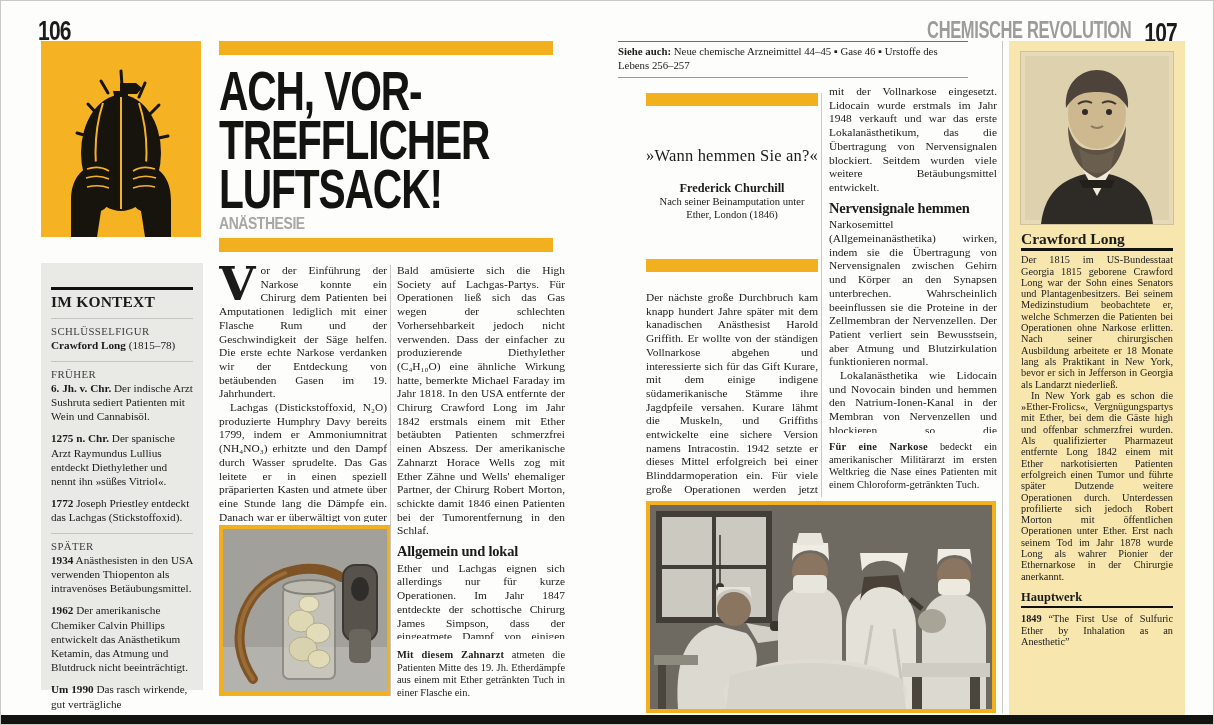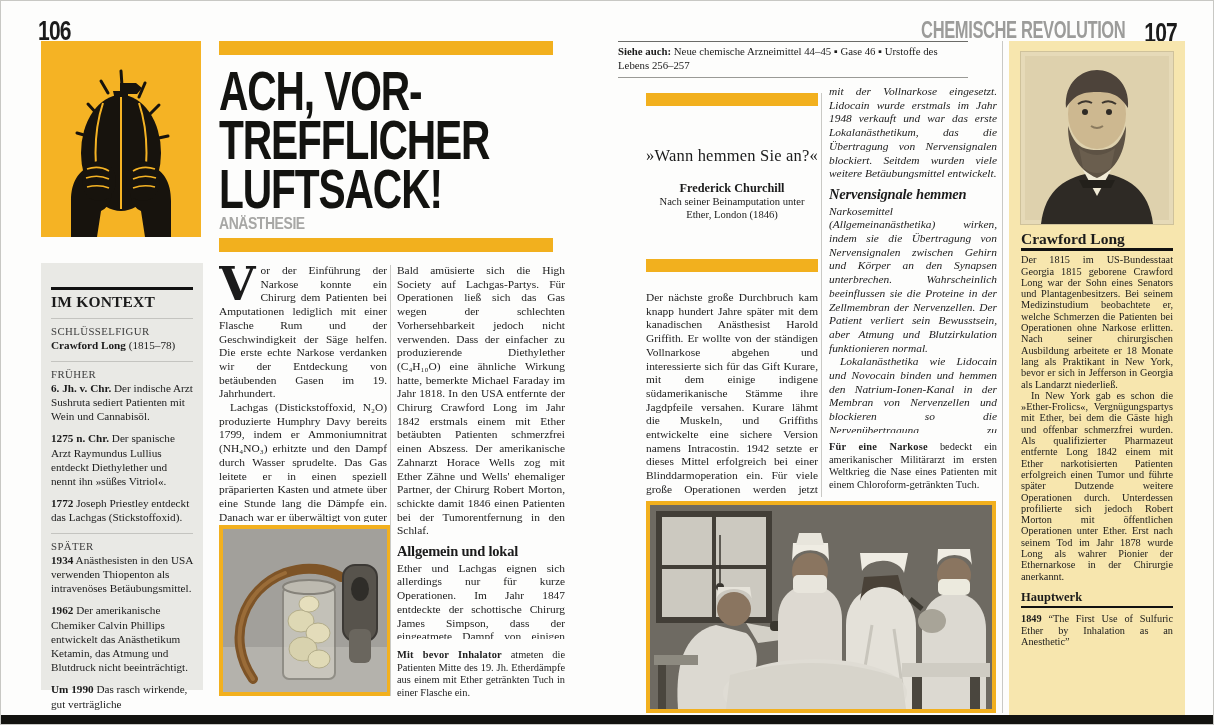--- a/index.html
+++ b/index.html
@@ -169,45 +169,45 @@
   </div>
 
   <div class="abs vrule" style="left:389px; top:264px; height:431px;"></div>
 
   <div class="abs bodytext" style="left:396px; top:263px; width:168px; height:375px; overflow:hidden;">
     <p>Bald amüsierte sich die High Society auf Lachgas-Partys. Für Operationen ließ sich das Gas wegen der schlechten Vorhersehbarkeit jedoch nicht verwenden. Dass der einfacher zu produzierende Diethylether (C₄H₁₀O) eine ähnliche Wirkung hatte, bemerkte Michael Faraday im Jahr 1818. In den USA entfernte der Chirurg Crawford Long im Jahr 1842 erstmals einem mit Ether betäubten Patienten schmerzfrei einen Abszess. Der amerikanische Zahnarzt Horace Wells zog mit Ether Zähne und Wells' ehemaliger Partner, der Chirurg Robert Morton, schickte damit 1846 einen Patienten bei der Tumorentfernung in den Schlaf.</p>
     <div class="subhead">Allgemein und lokal</div>
     <p>Ether und Lachgas eignen sich allerdings nur für kurze Operationen. Im Jahr 1847 entdeckte der schottische Chirurg James Simpson, dass der eingeatmete Dampf von einigen Tropfen Chloroform (CHCl₃) zuverlässig länger narkotisierte, und Chloroform wurde das Mittel der Wahl.</p>
   </div>
   <div class="abs caption" style="left:396px; top:648px; width:168px;">
-    <b>Mit bevor Inhalator</b><span> atmeten die Patienten Mitte des 19. Jh. Etherdämpfe aus einem mit Ether getränkten Tuch in einer Flasche ein.</span>
-  </div>
-
-  <div class="abs" style="right:36px; top:16px; display:flex; gap:10px; align-items:flex-start;">
+    <b>Mit diesem Zahnarzt</b><span> atmeten die Patienten Mitte des 19. Jh. Etherdämpfe aus einem mit Ether getränkten Tuch in einer Flasche ein.</span>
+  </div>
+
+  <div class="abs" style="right:36px; top:16px; display:flex; gap:4px; align-items:flex-start;">
     <span class="chapter-head">CHEMISCHE REVOLUTION</span>
     <span class="pageno pageno-right">107</span>
   </div>
 
   <div class="abs seealso" style="left:617px; top:40px; width:350px;">
     <b>Siehe auch:</b><span> Neue chemische Arzneimittel 44–45  ▪  Gase 46  ▪  Urstoffe des Lebens 256–257</span>
   </div>
 
   <div class="abs ybar" style="left:645px; top:92px; width:172px; height:13px;"></div>
   <div class="abs quote-main" style="left:641px; top:145px; width:180px;">»Wann hemmen Sie an?«</div>
   <div class="abs quote-name" style="left:645px; top:180px; width:172px;">Frederick Churchill</div>
   <div class="abs quote-src" style="left:648px; top:195px; width:166px;">Nach seiner Beinamputation unter Ether, London (1846)</div>
   <div class="abs ybar" style="left:645px; top:258px; width:172px; height:13px;"></div>
 
   <div class="abs bodytext" style="left:645px; top:290px; width:172px; height:206px; overflow:hidden;">
     <p>Der nächste große Durchbruch kam knapp hundert Jahre später mit dem kanadischen Anästhesist Harold Griffith. Er wollte von der ständigen Vollnarkose abgehen und interessierte sich für das Gift Kurare, mit dem einige indigene südamerikanische Stämme ihre Jagdpfeile versahen. Kurare lähmt die Muskeln, und Griffiths entwickelte eine sichere Version namens Intracostin. 1942 setzte er dieses Mittel erfolgreich bei einer Blinddarmoperation ein. Für viele große Operationen werden jetzt ähnliche Muskelrelaxanzien in Verbindung</p>
   </div>
 
   <div class="abs vrule" style="left:820px; top:92px; height:404px;"></div>
 
-  <div class="abs bodytext" style="left:828px; top:84px; width:168px; height:348px; overflow:hidden;font-style:italic;">
+  <div class="abs bodytext" style="left:828px; top:84px; width:168px; height:348px; overflow:hidden;">
     <p>mit der Vollnarkose eingesetzt. Lidocain wurde erstmals im Jahr 1948 verkauft und war das erste Lokalanästhetikum, das die Übertragung von Nervensignalen blockiert. Seitdem wurden viele weitere Betäubungsmittel entwickelt.</p>
     <div class="subhead">Nervensignale hemmen</div>
     <p>Narkosemittel (Allgemeinanästhetika) wirken, indem sie die Übertragung von Nervensignalen zwischen Gehirn und Körper an den Synapsen unterbrechen. Wahrscheinlich beeinflussen sie die Proteine in der Zellmembran der Nervenzellen. Der Patient verliert sein Bewusstsein, aber Atmung und Blutzirkulation funktionieren normal.</p>
     <p class="indent">Lokalanästhetika wie Lidocain und Novocain binden und hemmen den Natrium-Ionen-Kanal in der Membran von Nervenzellen und blockieren so die Nervenübertragung zu Schmerzzentren im zentralen Nervensystem. Nur der Bereich um die Injektion ist betroffen. ■</p>
   </div>
   <div class="abs caption" style="left:828px; top:440px; width:168px;">
     <b>Für eine Narkose</b><span> bedeckt ein amerikanischer Militärarzt im ersten Weltkrieg die Nase eines Patienten mit einem Chloroform-getränkten Tuch.</span>
   </div>
 
   <div class="abs photoframe" style="left:645px; top:500px; width:350px; height:212px;">

